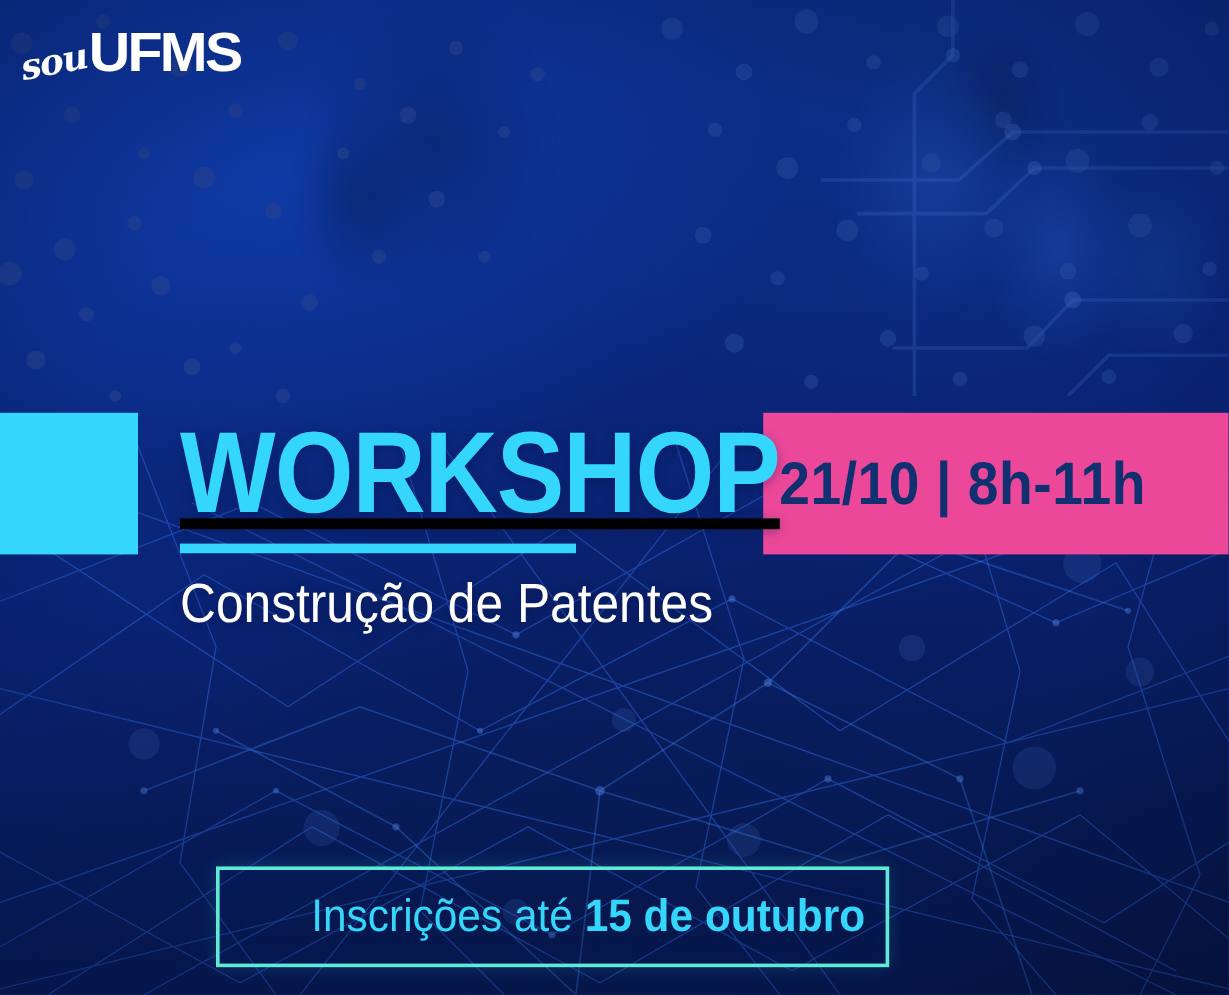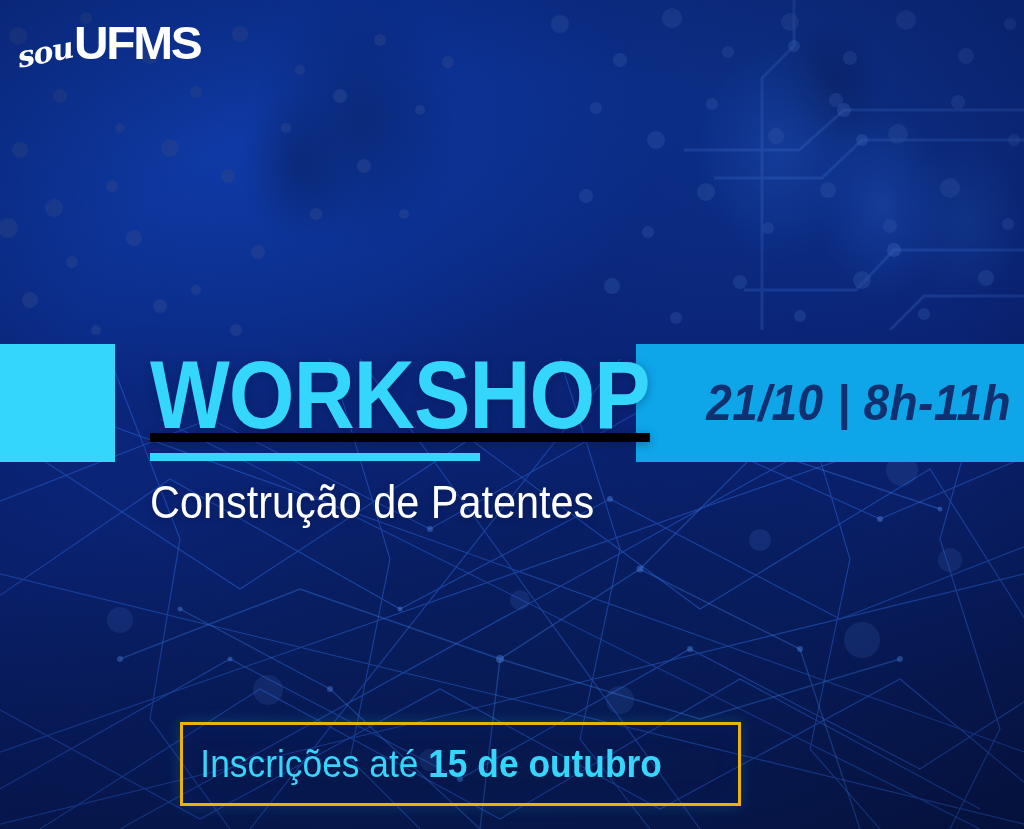--- a/index.html
+++ b/index.html
@@ -85,22 +85,22 @@
   .band{
     position:absolute; left:0; top:344px; width:1024px; height:118px;
     z-index:6;
   }
   .band-left{
     position:absolute; left:0; top:0; width:115px; height:118px;
     background:#35d6fb;
   }
   .band-date{
     position:absolute; left:636px; top:0; width:388px; height:118px;
-    background:#0ea5e9;
-    display:flex; align-items:center; justify-content:flex-end;font-style:italic;
+    background:#ec4899;
+    display:flex; align-items:center; justify-content:flex-start;
   }
   .band-date-text{
     color:#10306f;
     font-weight:700;
     font-size:50px;
     line-height:1;
     letter-spacing:.5px;
     transform:scaleX(.92);
     white-space:nowrap;
   }
@@ -134,22 +134,22 @@
     transform:scaleX(.9);
     transform-origin:left center;
     white-space:nowrap;
     z-index:7;
     text-shadow:0 2px 8px rgba(0,20,70,.4);
   }
 
   
   .cta{
     position:absolute; left:180px; top:722px; width:555px; height:78px;
-    border:3px solid #eab308;
-    display:flex; align-items:center; justify-content:flex-start;
+    border:3px solid #5eead4;
+    display:flex; align-items:center; justify-content:flex-end;
     z-index:7;
     box-shadow:0 0 14px rgba(53,214,251,.18), inset 0 0 22px rgba(10,40,120,.25);
   }
   .cta-text{
     color:#35d6fb;
     font-size:38px;
     line-height:1;
     font-weight:400;
     letter-spacing:0px;
     transform:scaleX(.93);

